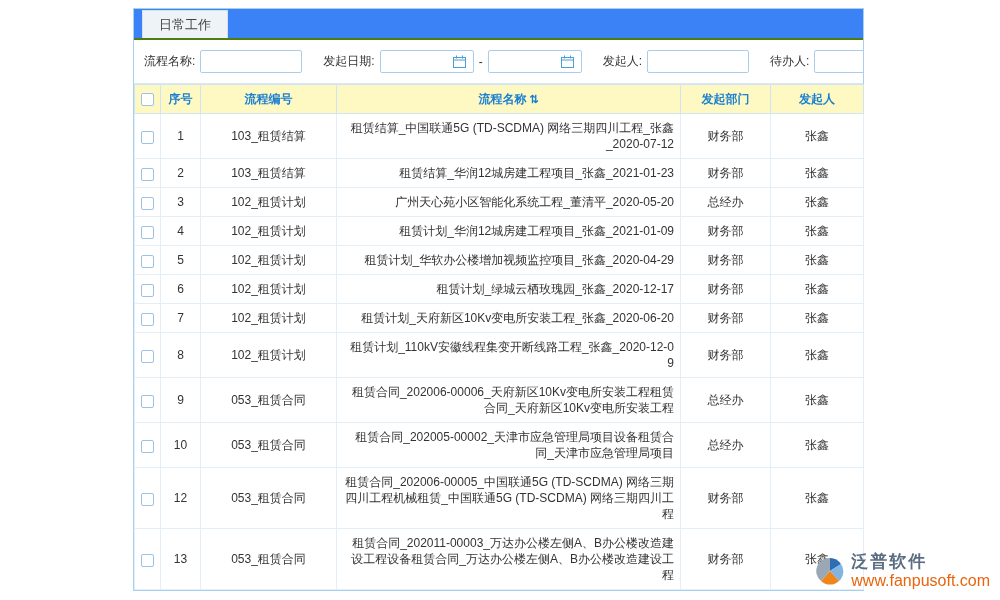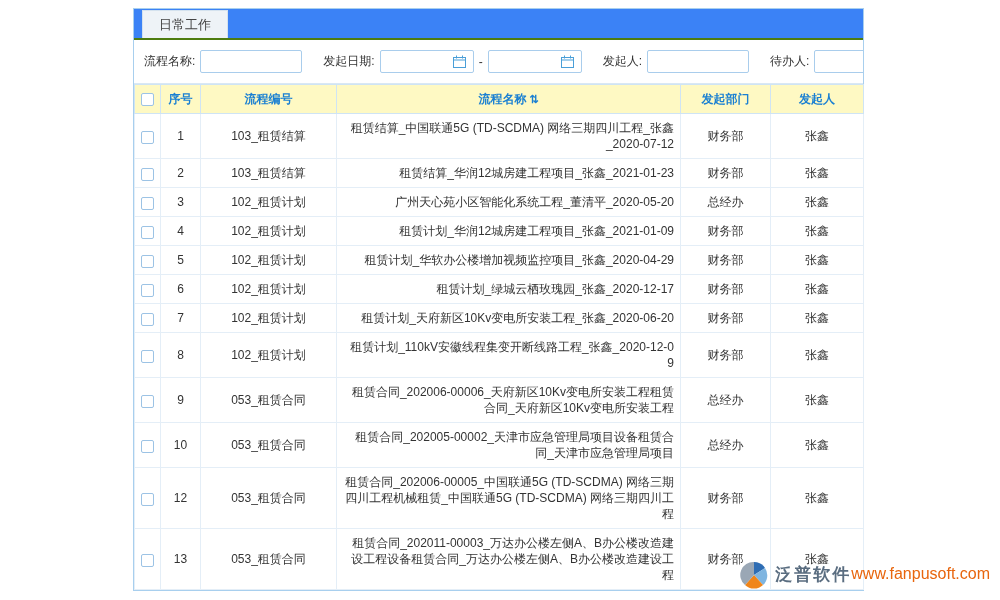--- a/index.html
+++ b/index.html
@@ -66,21 +66,21 @@
   input[type=checkbox] {
     appearance:none; -webkit-appearance:none; width:13px; height:13px;
     border:1px solid #9cc3e5; border-radius:2px; background:#fff;
     margin:0; vertical-align:middle; cursor:pointer;
   }
   
   .watermark {
     position:absolute; right:10px; bottom:10px; display:flex;
     align-items:center; gap:6px;
   }
-  .wm-text { display:flex; line-height:1.15; }
+  .wm-text { display:flex; flex-direction:column; line-height:1.15; }
   .wm-brand { font-size:17px; font-weight:bold; color:#5a6d80; letter-spacing:2px; }
   .wm-url { font-size:16px; color:#e8650d; }
 </style>
 </head>
 <body>
 
 <div class="container">
 
   <div class="tabbar">
     <div class="tab">

